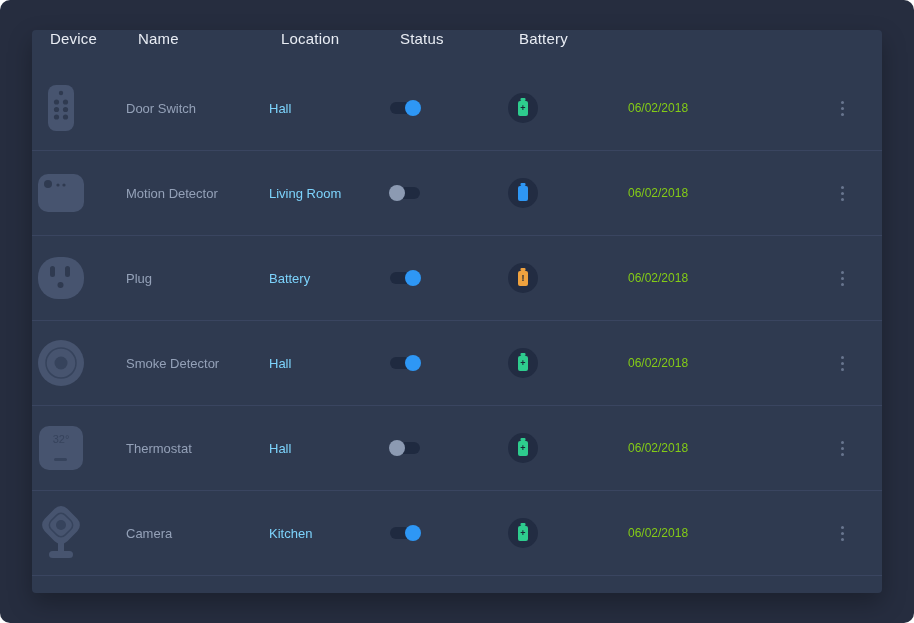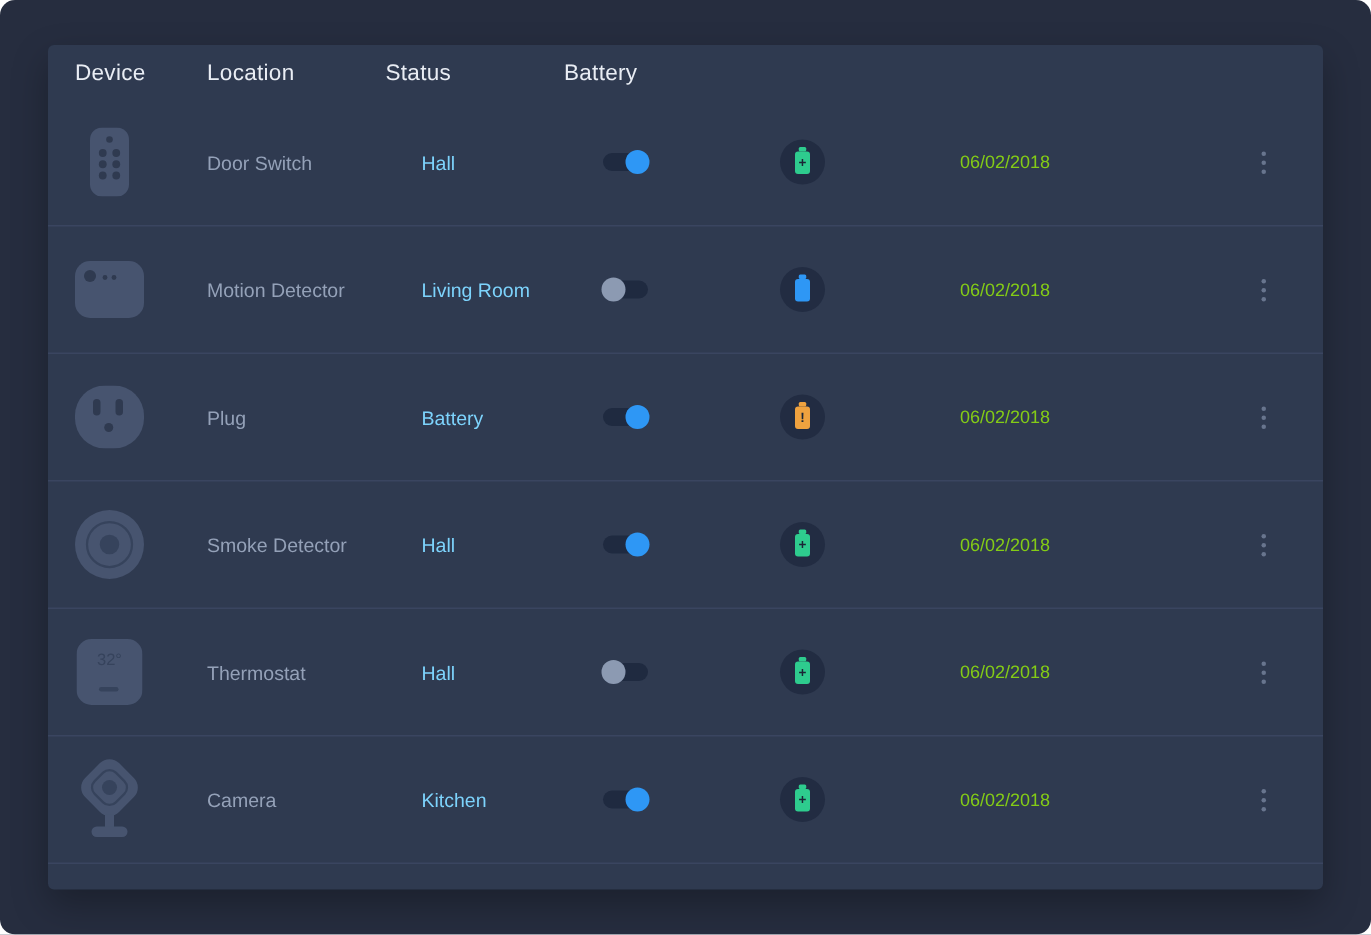--- a/index.html
+++ b/index.html
@@ -1,28 +1,28 @@
 <!DOCTYPE html>
 <html><head>
 <meta charset="utf-8">
 <style>
   html,body{margin:0;padding:0;background:#ffffff;font-family:"Liberation Sans",sans-serif;}
   .app{position:relative;width:914px;height:623px;background:#262d3f;border-radius:10px;overflow:hidden;}
   .card{position:absolute;left:32px;top:30px;width:850px;height:563px;background:#2f3a50;border-radius:4px;
         box-shadow:0 10px 24px rgba(0,0,0,.28);}
-  .thead{display:flex;align-items:center;height:36px;padding:0 16px 0 18px;}
+  .thead{display:flex;align-items:flex-start;height:36px;padding:0 16px 0 18px;}
   .thead .label{color:#e9edf4;font-size:15px;letter-spacing:.2px;}
   .col-device{width:88px;}
   .col-name{width:143px;}
   .col-location{width:119px;}
   .col-status{width:119px;}
   .col-battery{width:121px;}
   .col-date{flex:1;}
   .col-menu{width:48px;display:flex;justify-content:center;}
-  .row{display:flex;align-items:center;height:84px;padding:0 16px 0 18px;border-bottom:1px solid #3a4560;}
+  .row{display:flex;align-items:center;height:84px;padding:0 16px 0 6px;border-bottom:1px solid #3a4560;}
   .name-text{color:#94a1b8;font-size:13px;}
   .loc-text{color:#7dd3fc;font-size:13px;}
   .date-text{color:#84cc16;font-size:12px;}
   
   .dev-icon{width:46px;height:60px;display:flex;align-items:center;justify-content:center;}
   
   .toggle{position:relative;width:30px;height:12px;border-radius:6px;background:#1f2a40;margin-left:2px;cursor:pointer;}
   .toggle .knob{position:absolute;top:-2px;width:16px;height:16px;border-radius:50%;}
   .toggle[data-state="on"] .knob{right:-1px;background:#2e97f5;}
   .toggle[data-state="off"] .knob{left:-1px;background:#8c9ab2;}
@@ -39,20 +39,21 @@
   .kebab i{width:3px;height:3px;border-radius:50%;background:#68758e;display:block;}
 </style>
 </head>
 <body>
 
 <div class="app">
   <div class="card">
 
     <div class="thead">
       <div class="col-device label">Device</div>
+      <div class="col-name label">Name</div>
       <div class="col-location label">Location</div>
       <div class="col-status label">Status</div>
       <div class="col-battery label">Battery</div>
       <div class="col-menu"></div>
     </div>
 
     <div class="row">
       <div class="col-device">
         <div class="dev-icon">
           <svg width="26" height="46" viewBox="0 0 26 46">

